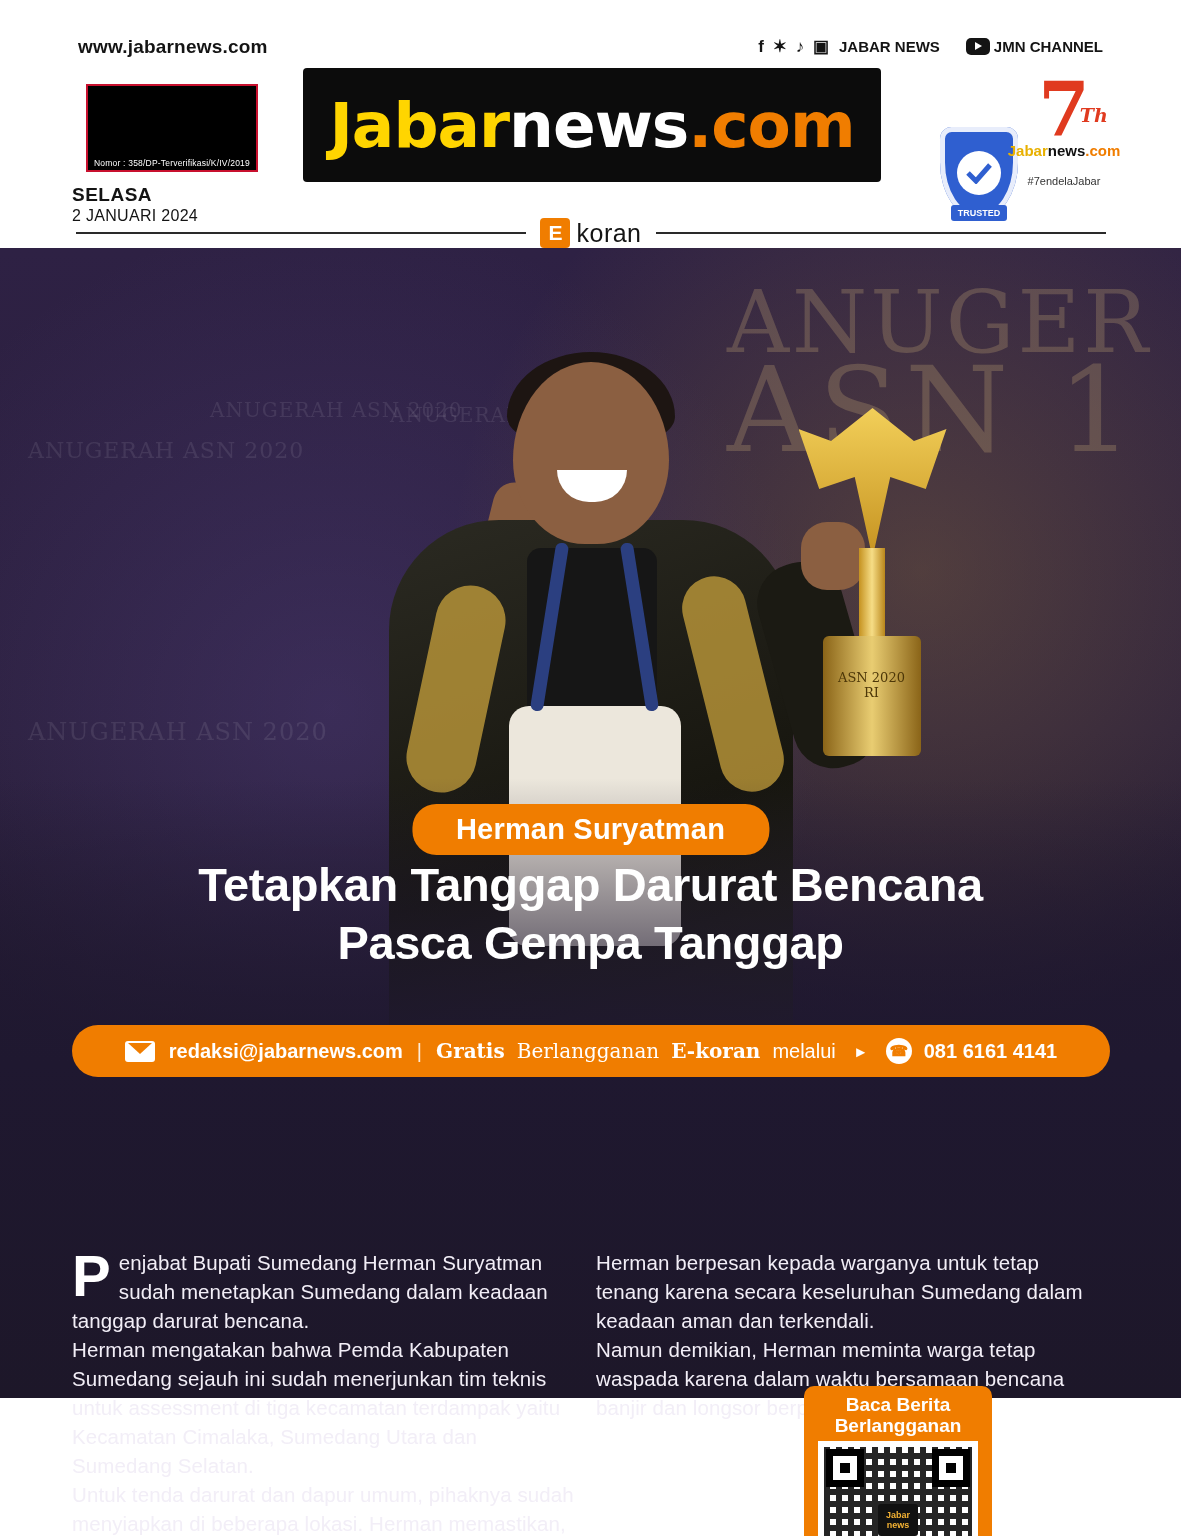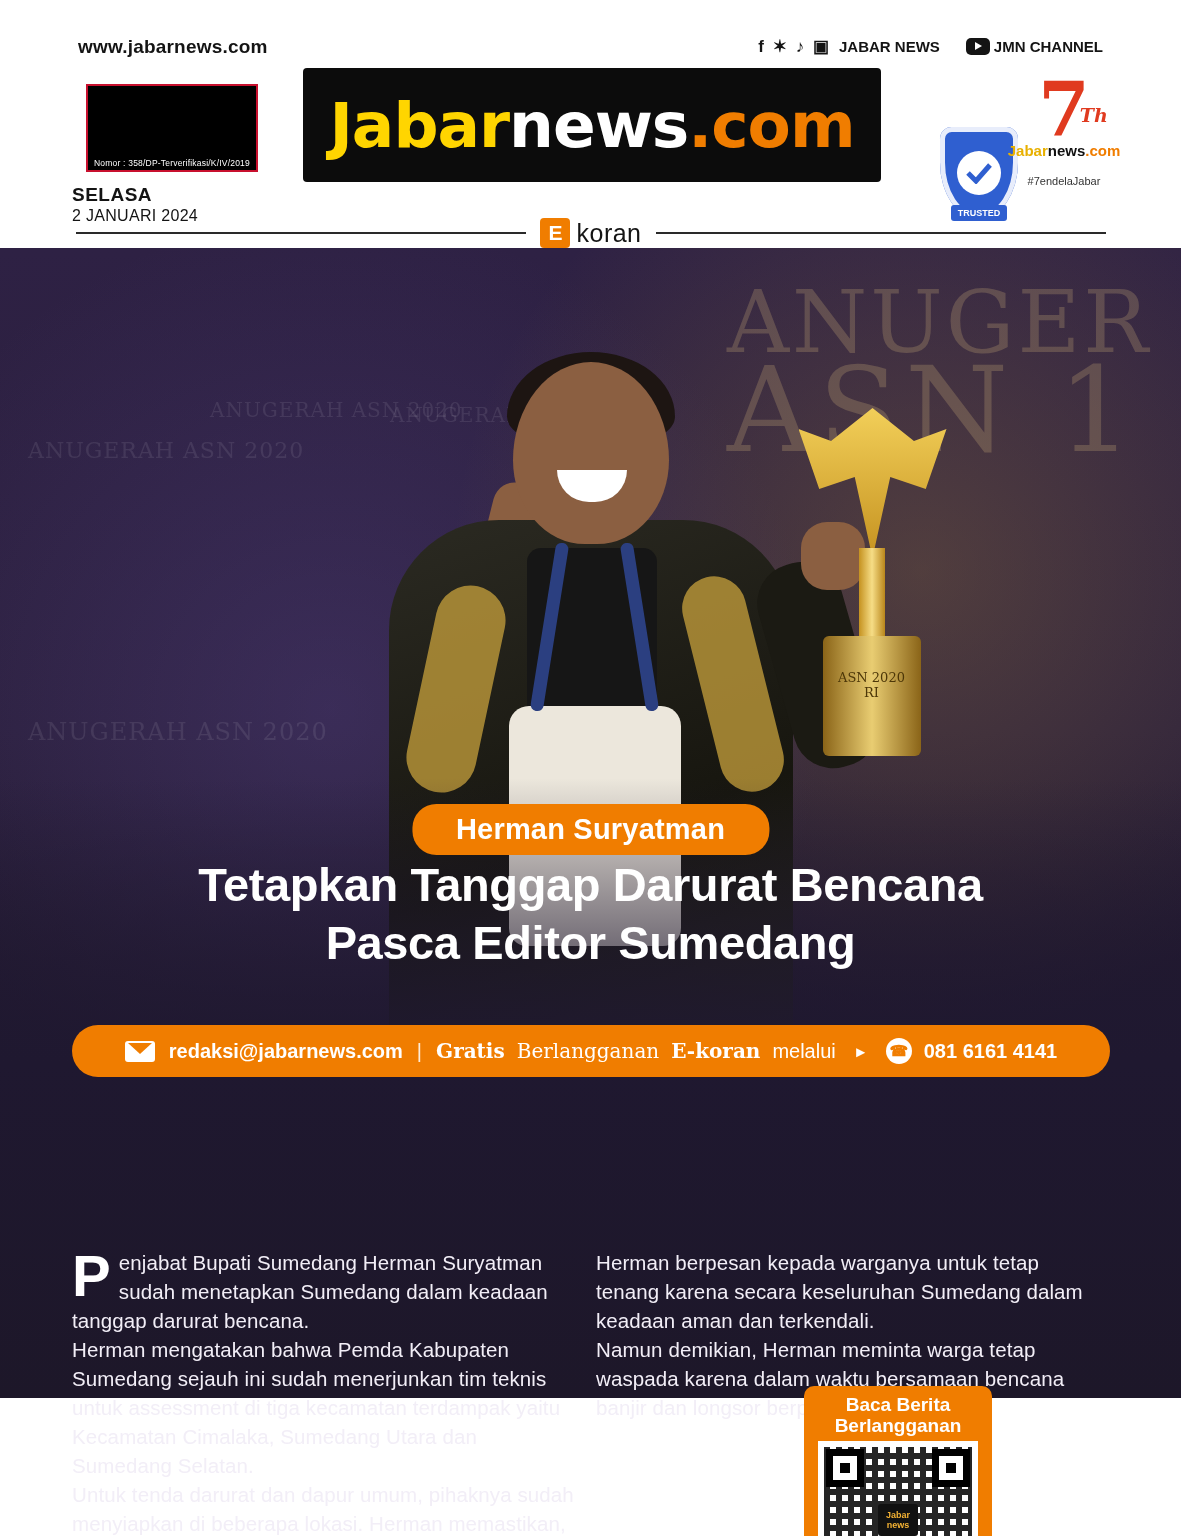--- a/index.html
+++ b/index.html
@@ -478,21 +478,21 @@
             </div>
           </div>
         </div>
       </div>
     </div>
 
     <div class="name-pill">Herman Suryatman</div>
 
     <div class="headline">
       <div>Tetapkan Tanggap Darurat Bencana</div>
-      <div>Pasca Editor Sumedang</div>
+      <div>Pasca Gempa Tanggap</div>
     </div>
   </div>
 
   <div class="article">
     <div class="col col-left">
       <p class="para">
         <span class="dropcap">P</span><span>enjabat Bupati Sumedang Herman Suryatman sudah menetapkan Sumedang dalam keadaan tanggap darurat bencana.</span>
       </p>
       <p class="para">Herman mengatakan bahwa Pemda Kabupaten Sumedang sejauh ini sudah menerjunkan tim teknis untuk assessment di tiga kecamatan terdampak yaitu Kecamatan Cimalaka, Sumedang Utara dan Sumedang Selatan.</p>
       <p class="para">Untuk tenda darurat dan dapur umum, pihaknya sudah menyiapkan di beberapa lokasi. Herman memastikan, penanganan dampak gempa akan ditangani secara maksimal dengan prioritas utama adalah keselamatan warganya.</p>

